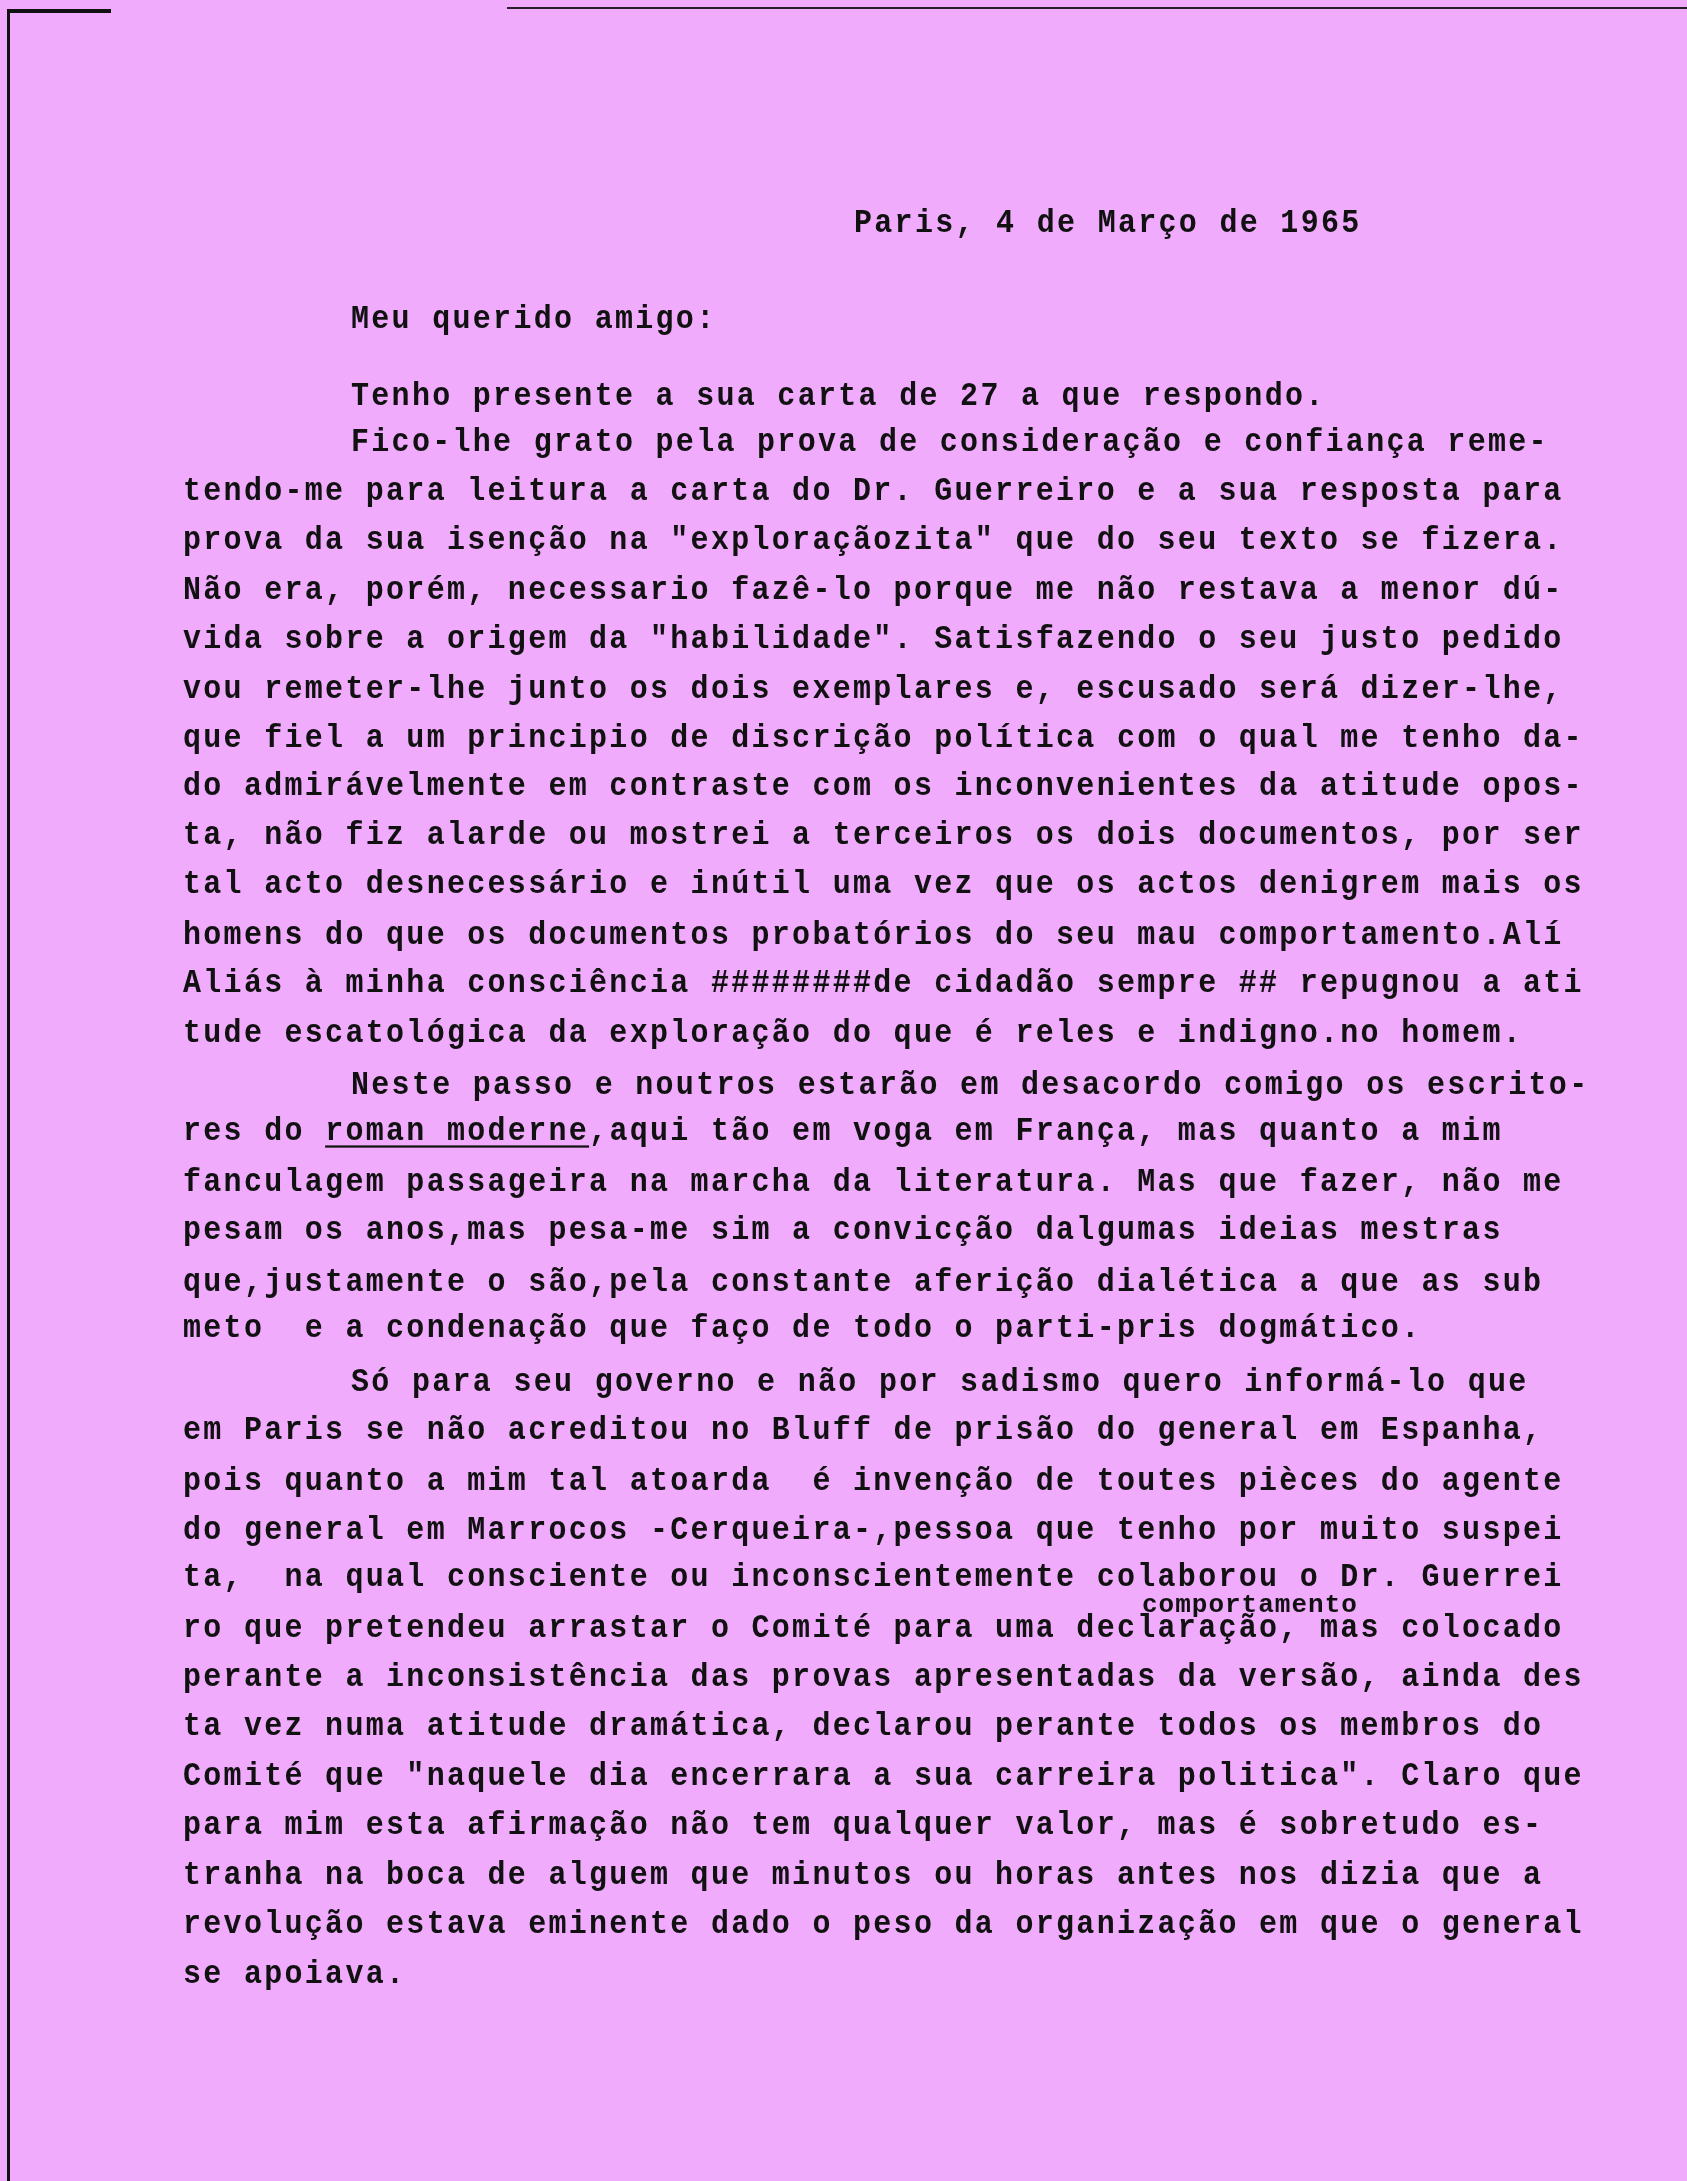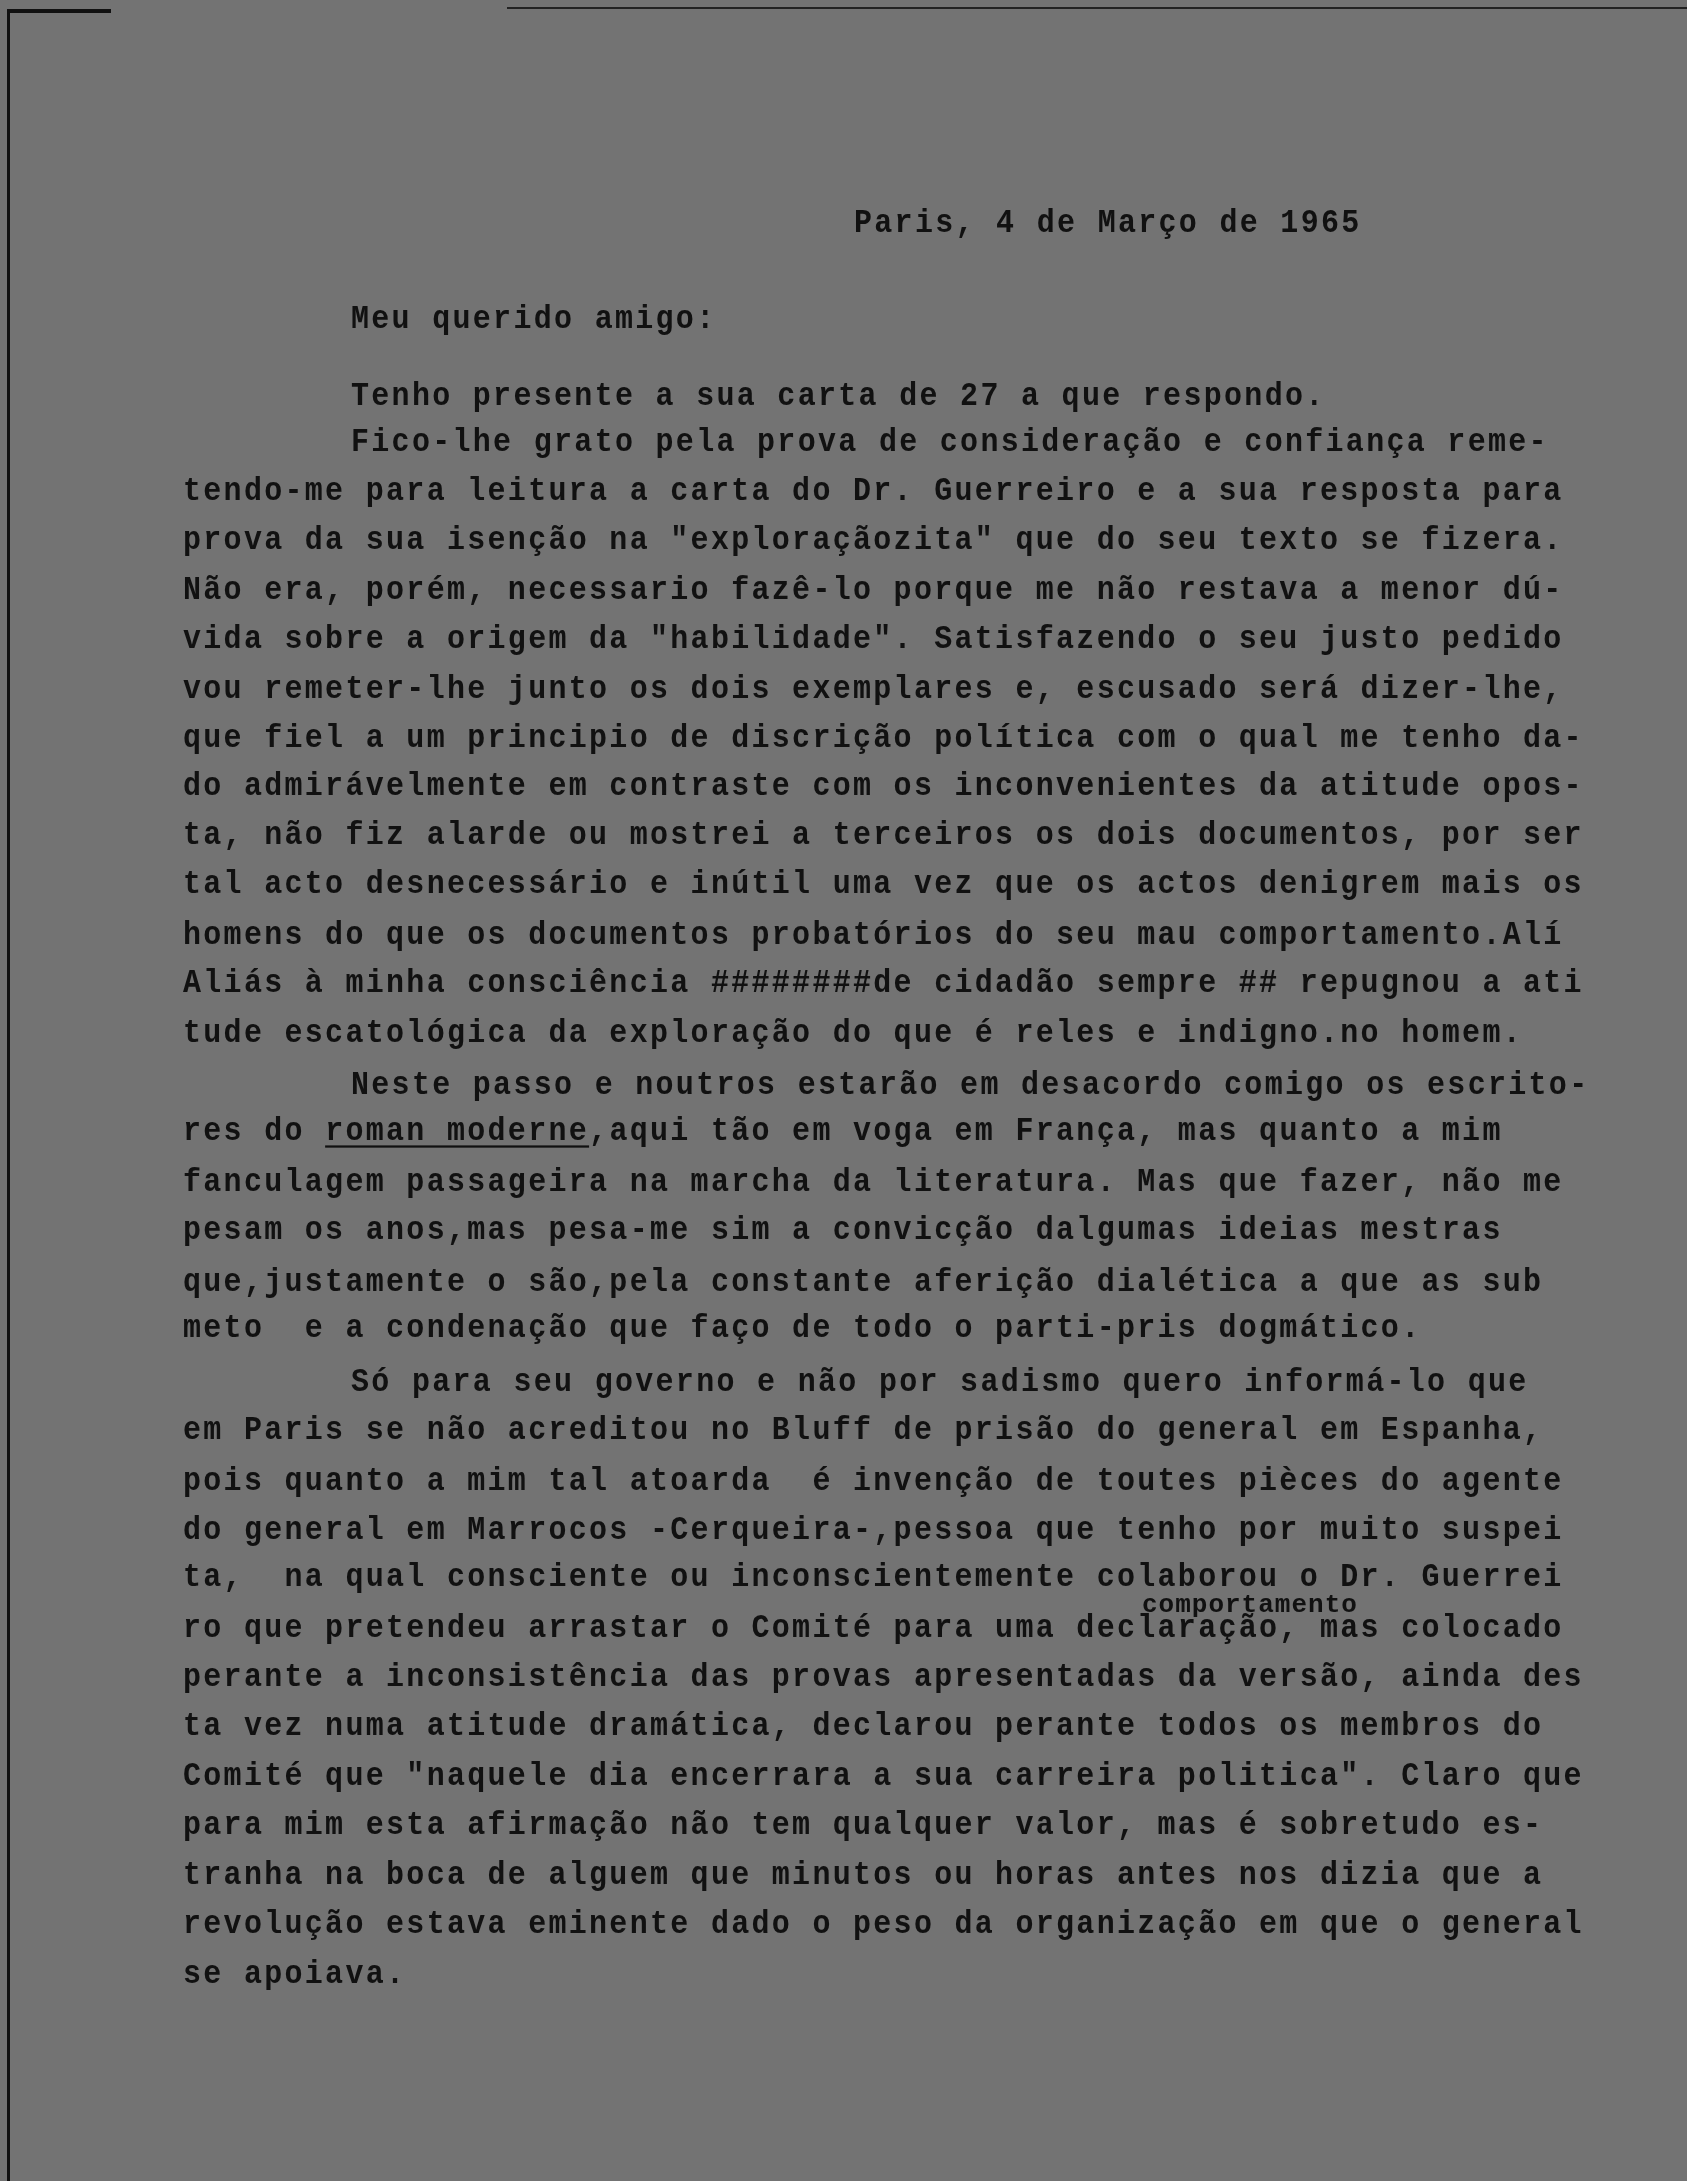--- a/index.html
+++ b/index.html
@@ -1,17 +1,17 @@
 <!DOCTYPE html>
 <html><head>
 <meta charset="utf-8">
 <style>
   html, body { margin:0; padding:0; background:#ffffff; }
   body { width:1688px; height:2181px; position:relative; overflow:hidden; }
-  .page { position:absolute; left:0; top:0; width:1688px; height:2181px; background:#737373; }
+  .page { position:absolute; left:0; top:0; width:1688px; height:2181px; background:#f0abfc; }
   .border-left { position:absolute; left:7px; top:10px; width:3px; height:2171px; background:#111; }
   .border-top-left { position:absolute; left:7px; top:9px; width:104px; height:4px; background:#111; }
   .border-top-right { position:absolute; left:507px; top:7px; width:1180px; height:2px; background:#222; }
   .line {
     position:absolute;
     font-family: "Liberation Mono", "DejaVu Sans Mono", monospace;
     font-weight:bold;
     font-size:30px;
     letter-spacing:2.3px;
     color:#111;

